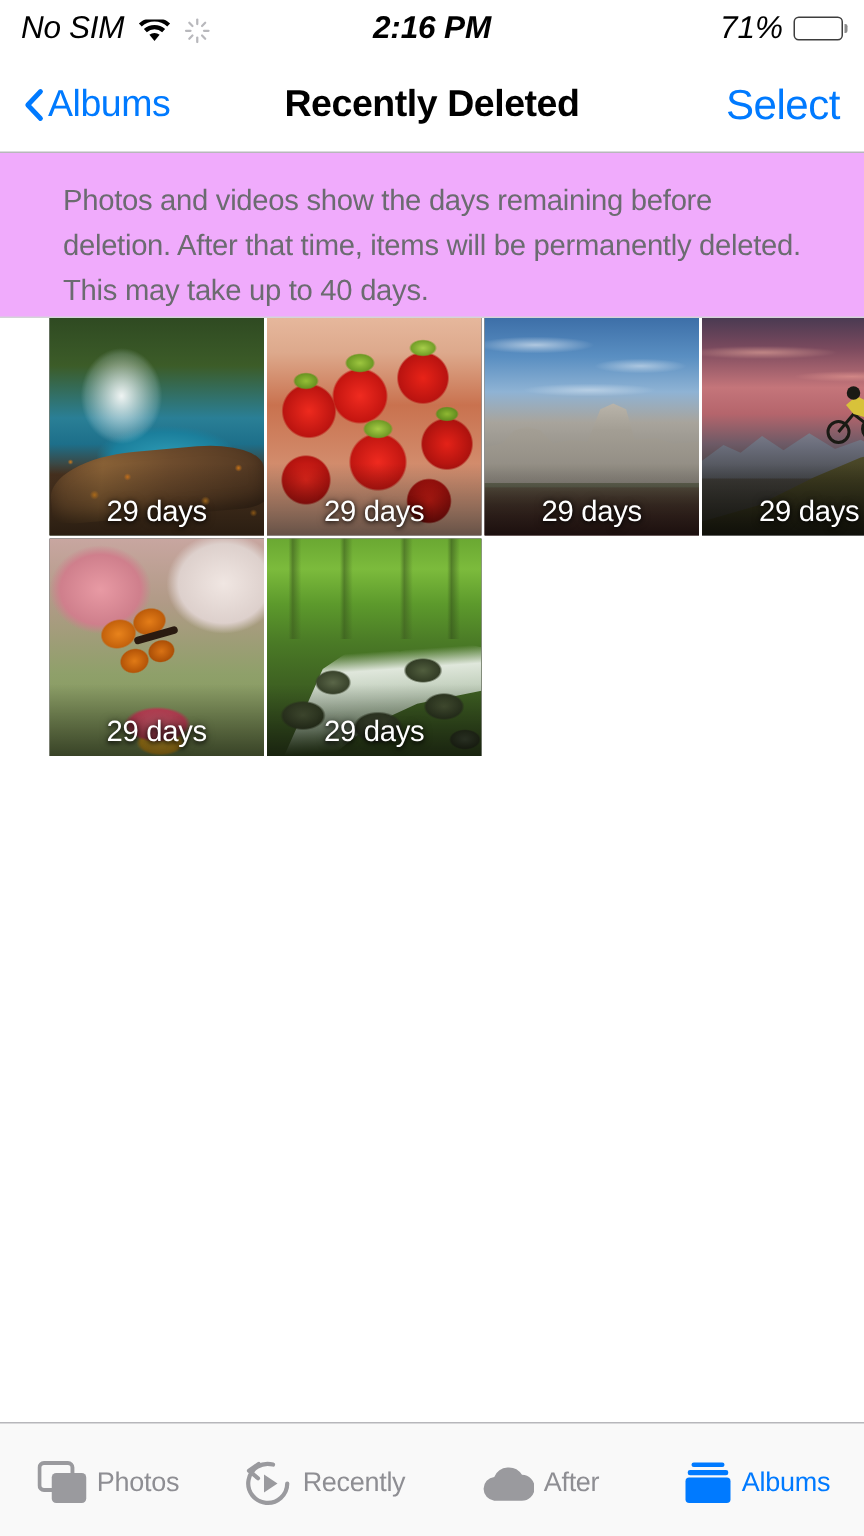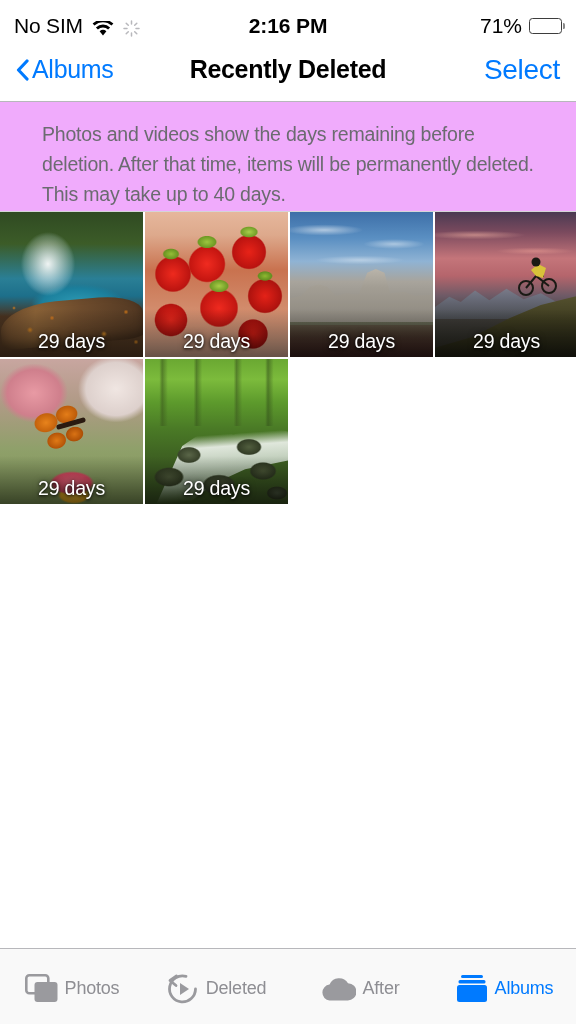--- a/index.html
+++ b/index.html
@@ -8,25 +8,26 @@
     font-family:"Liberation Sans", sans-serif;
     background:#ffffff;
     overflow:hidden;
     -webkit-font-smoothing:antialiased;
   }
   .screen { position:relative; width:576px; height:1024px; background:#fff; display:flex; flex-direction:column; }
 
   
   .status-bar {
     height:38px; flex:0 0 38px;
-    display:flex; align-items:flex-end;
+    display:flex; align-items:center;
     padding:0 14px 0 14px;
     background:#ffffff;
     font-size:21px; color:#000;
     position:relative;
+    font-style:italic;
   }
   .sb-left { display:flex; align-items:center; gap:9px; }
   .sb-carrier { font-size:21px; letter-spacing:-0.2px; }
   .sb-center {
     position:absolute; left:0; right:0; text-align:center;
     font-size:21px; font-weight:bold; letter-spacing:-0.1px;
     pointer-events:none;
   }
   .sb-right { margin-left:auto; display:flex; align-items:center; gap:7px; }
   .sb-batt-pct { font-size:21px; }
@@ -77,20 +78,21 @@
     letter-spacing:-0.2px;
   }
 
   
   .grid-scroll { flex:1 1 auto; overflow:hidden; background:#fff; }
   .photo-grid {
     display:grid;
     grid-template-columns:repeat(4, 143px);
     gap:2px 2px;
     width:576px;
+    padding-left:33px;
   }
   .cell {
     position:relative; width:143px; height:145px;
     overflow:hidden; background:#222; cursor:pointer;
   }
   .cell .art { position:absolute; inset:0; }
   .cell .days {
     position:absolute; left:0; right:0; bottom:4px;
     text-align:center; color:#fff; font-size:19.5px;
     letter-spacing:-0.2px;
@@ -404,21 +406,21 @@
         <div class="tab-label">Photos</div>
       </div>
       <div class="tab">
         <div class="tab-icon">
           <svg width="34" height="32" viewBox="0 0 34 32">
             <path d="M29.5 16 a13 13 0 1 1 -9.5 -12.6" fill="none" stroke="#9a9a9e" stroke-width="2.8" stroke-linecap="round"></path>
             <path d="M10.5 3 L4 7.5 L10 12.5" fill="none" stroke="#9a9a9e" stroke-width="2.8" stroke-linecap="round" stroke-linejoin="round"></path>
             <path d="M14 10 L23 16 L14 22 Z" fill="#9a9a9e"></path>
           </svg>
         </div>
-        <div class="tab-label">Deleted</div>
+        <div class="tab-label">Recently</div>
       </div>
       <div class="tab">
         <div class="tab-icon">
           <svg width="36" height="26" viewBox="0 0 36 26">
             <path d="M9.5 24.5 A8 8 0 0 1 9.5 8.6 A10.5 10.5 0 0 1 28 7.2 A7.8 7.8 0 0 1 27.6 24.5 Z" fill="#9a9a9e"></path>
           </svg>
         </div>
         <div class="tab-label">After</div>
       </div>
       <div class="tab active">

